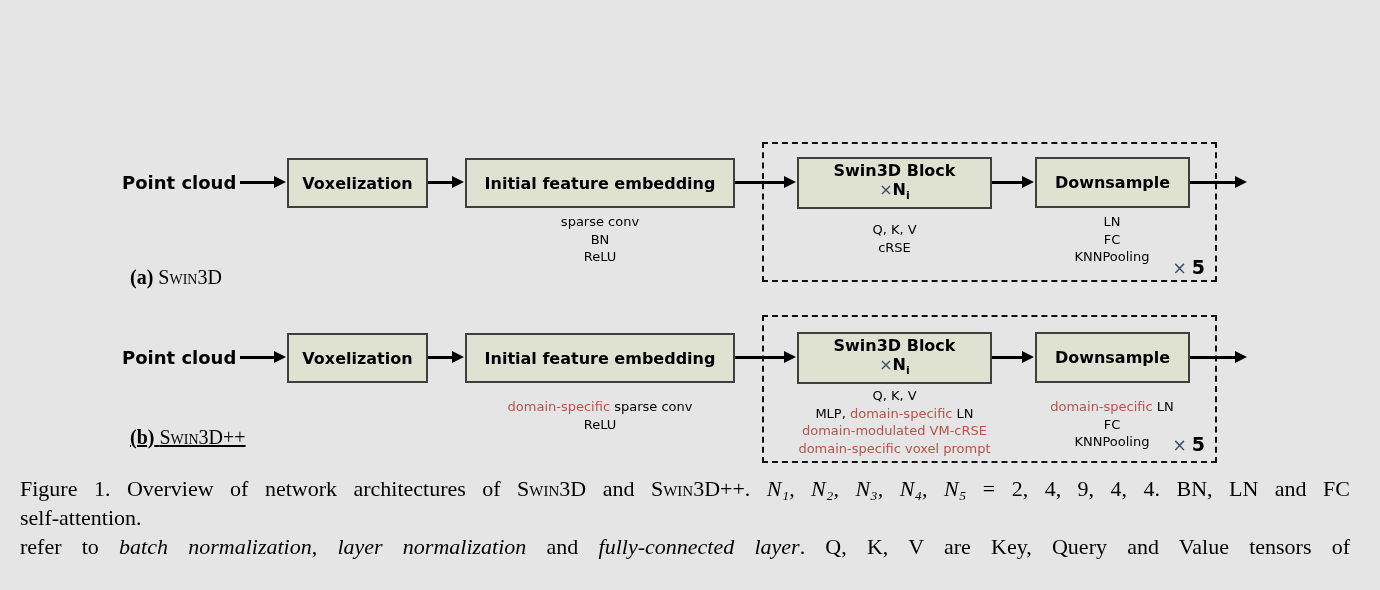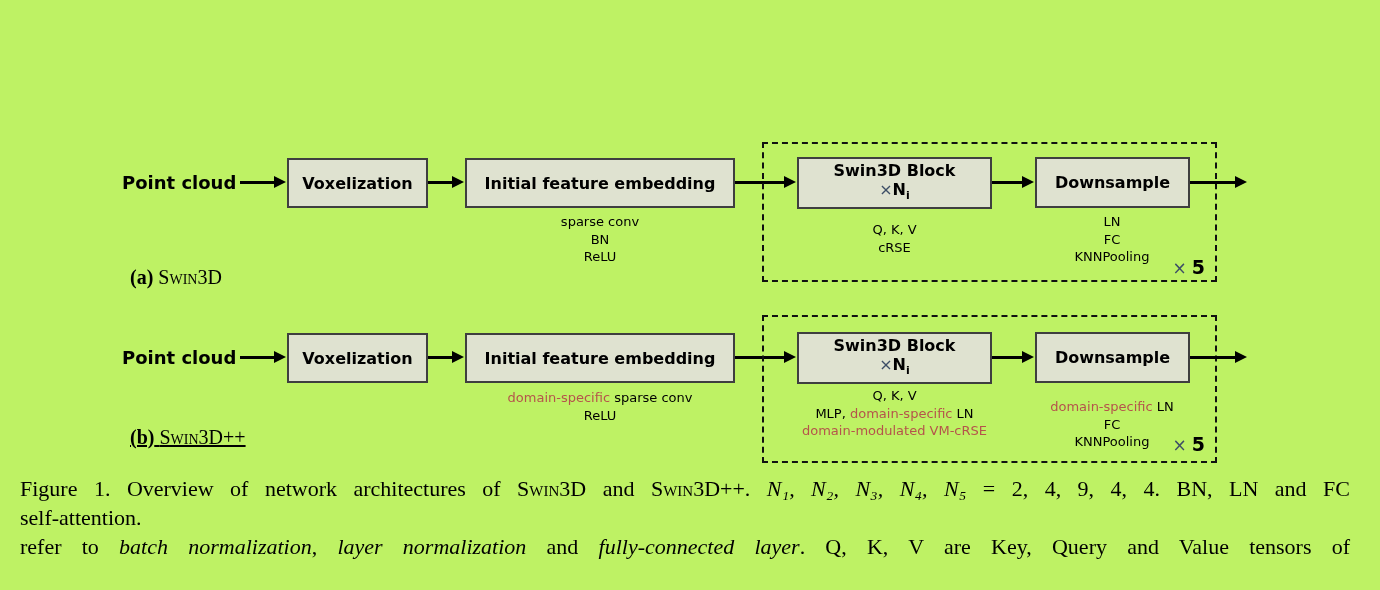--- a/index.html
+++ b/index.html
@@ -1,16 +1,16 @@
 <!DOCTYPE html>
 <html style="--box-fill: #dfe2d0; --box-border: #3f3f3f; --highlight: #b5544b; --times: #3d4e66;"><head>
 <meta charset="utf-8">
 <style>
   html,body{margin:0;padding:0;background:#ffffff;}
-  #figure{position:relative;width:1380px;height:590px;background:#bef264;overflow:hidden;
+  #figure{position:relative;width:1380px;height:590px;background:#e5e5e5;overflow:hidden;
           font-family:"DejaVu Sans","Liberation Sans",sans-serif;color:#000;}
 
   
   .box{position:absolute;background:var(--box-fill,#dfe2d0);border:2px solid var(--box-border,#3f3f3f);
        display:flex;flex-direction:column;align-items:center;justify-content:center;
        font-weight:bold;font-size:16px;line-height:19px;box-sizing:border-box;text-align:center;}
   .box .times{font-weight:normal;color:var(--times,#3d4e66);}
   .box sub{font-size:11px;}
 
   
@@ -116,38 +116,39 @@
     <div class="box" style="left:287px;top:333px;width:141px;height:50px;">
       <span>Voxelization</span>
     </div>
 
     <div class="arrow" style="left:428px;top:356px;width:25px;"></div>
 
     <div class="box" style="left:465px;top:333px;width:270px;height:50px;">
       <span>Initial feature embedding</span>
     </div>
 
-    <div class="sub" style="left:450px;top:389px;width:300px;">
+    <div class="sub" style="left:450px;top:398px;width:300px;">
       <div><span class="hl">domain-specific</span><span> sparse conv</span></div>
       <div>ReLU</div>
     </div>
 
     <div class="arrow" style="left:735px;top:356px;width:50px;"></div>
 
     <div class="group" style="left:762px;top:315px;width:455px;height:148px;"></div>
 
     <div class="box" style="left:797px;top:332px;width:195px;height:52px;">
       <span>Swin3D Block</span>
       <span><span class="times">×</span><span>N</span><sub>i</sub></span>
     </div>
 
     <div class="sub" style="left:772px;top:387px;width:245px;">
       <div>Q, K, V</div>
       <div><span>MLP, </span><span class="hl">domain-specific</span><span> LN</span></div>
       <div class="hl">domain-modulated VM-cRSE</div>
+      <div class="hl">domain-specific voxel prompt</div>
     </div>
 
     <div class="arrow" style="left:992px;top:356px;width:31px;"></div>
 
     <div class="box" style="left:1035px;top:332px;width:155px;height:51px;">
       <span>Downsample</span>
     </div>
 
     <div class="sub" style="left:1022px;top:398px;width:180px;">
       <div><span class="hl">domain-specific</span><span> LN</span></div>

